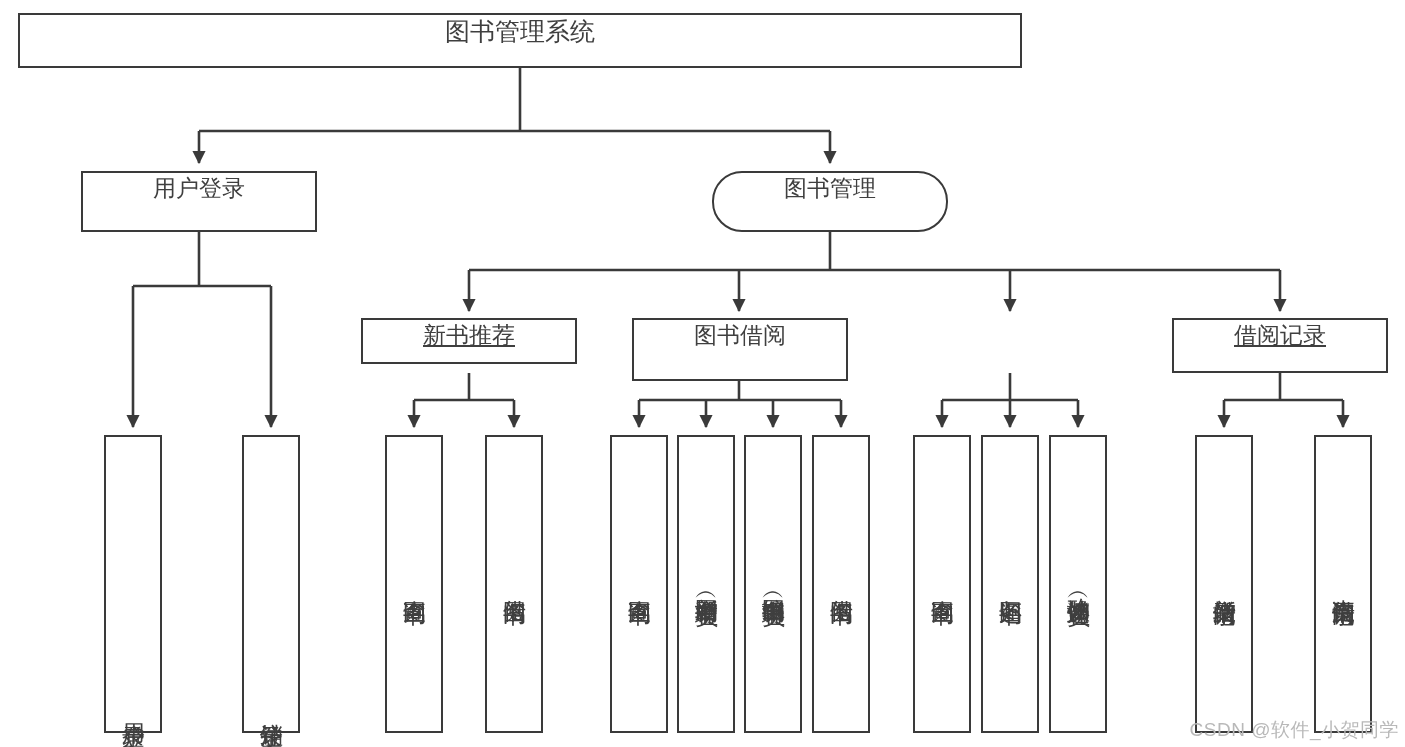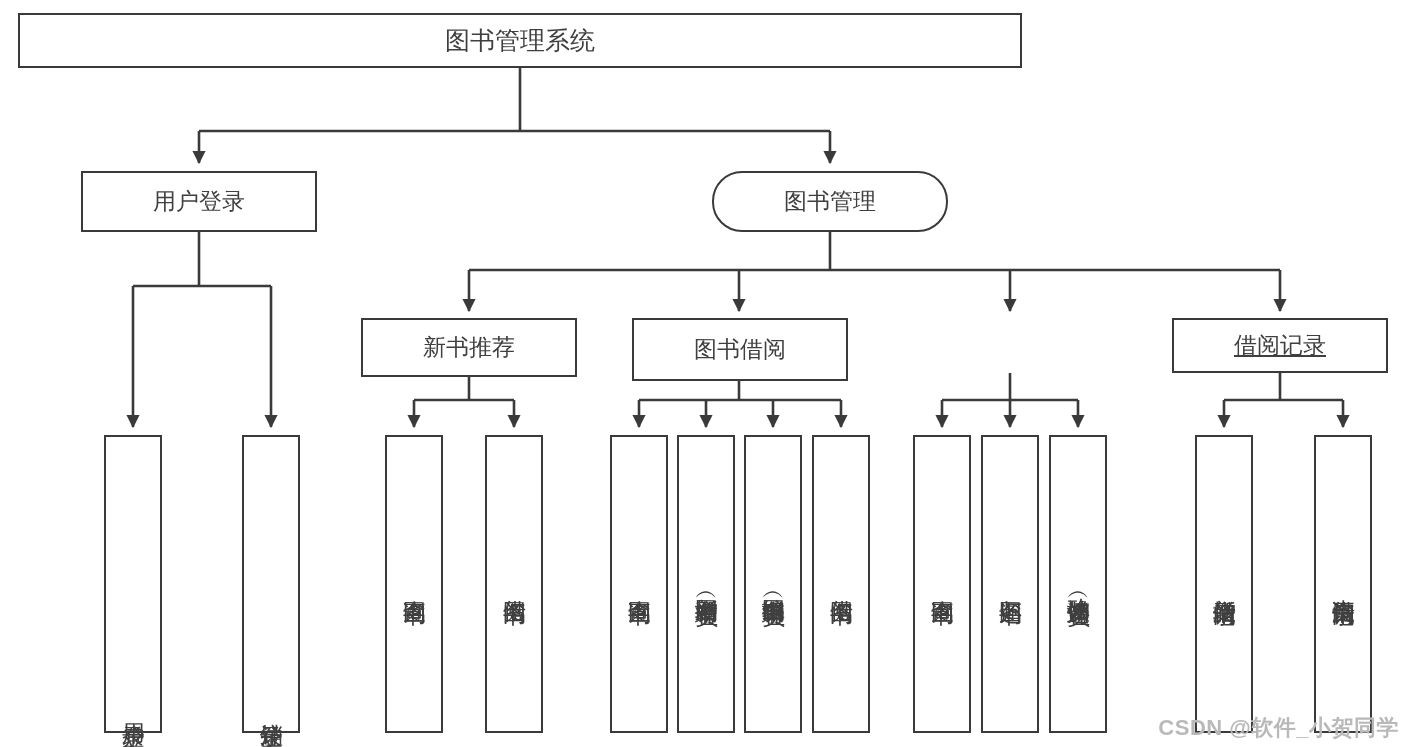--- a/index.html
+++ b/index.html
@@ -25,21 +25,21 @@
     height: 747px;
     pointer-events: none;
   }
   .node {
     position: absolute;
     box-sizing: border-box;
     border: 2.5px solid #3a3a3a;
     background: #ffffff;
     color: #3f3f3f;
     display: flex;
-    align-items: center;
+    align-items: flex-start;
     justify-content: center;
     z-index: 2;
   }
   .node.root {
     font-size: 25px;
   }
   .node.level2 {
     font-size: 23px;
   }
   
@@ -63,26 +63,25 @@
     text-align: start;
   }
   .node.leaf.bottomalign {
     align-items: flex-end;
     padding-bottom: 22px;
   }
   .watermark {
     position: absolute;
     right: 6px;
     bottom: 4px;
-    font-size: 22px;
+    font-size: 19px;
     color: #b9b9b9;
     letter-spacing: 0.5px;
     z-index: 5;
     white-space: nowrap;
-    font-weight: bold;
   }
 </style>
 </head>
 <body>
 
 <div id="canvas">
 
   <svg id="edges" viewBox="0 0 1405 747" xmlns="http://www.w3.org/2000/svg">
     <defs>
       <marker id="arrow" viewBox="0 0 10 10" refX="9.2" refY="5" markerWidth="5.2" markerHeight="5.2" orient="auto-start-reverse">
@@ -140,21 +139,21 @@
     <span>图书管理系统</span>
   </div>
 
   <div class="node level2" style="left:81px; top:171px; width:236px; height:61px;">
     <span>用户登录</span>
   </div>
   <div class="node level2" style="left:712px; top:171px; width:236px; height:61px;border-radius:30px;">
     <span>图书管理</span>
   </div>
 
-  <div class="node level2" style="left:361px; top:318px; width:216px; height:59px;">
+  <div class="node level2" style="left:361px; top:318px; width:216px; height:46px;text-decoration:underline;">
     <span>新书推荐</span>
   </div>
   <div class="node level2" style="left:632px; top:318px; width:216px; height:63px;">
     <span>图书借阅</span>
   </div>
   <div class="node level2" style="left:1172px; top:318px; width:216px; height:55px;text-decoration:underline;">
     <span>借阅记录</span>
   </div>
 
   <div class="node leaf bottomalign" style="left:104px; top:435px; width:58px; height:298px;">

